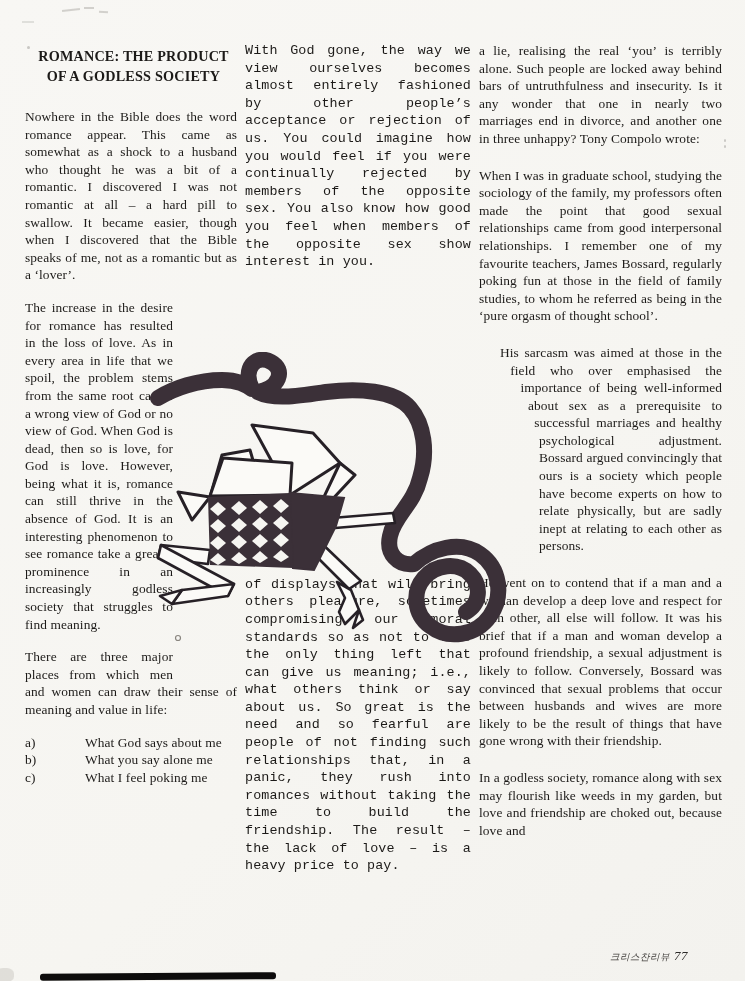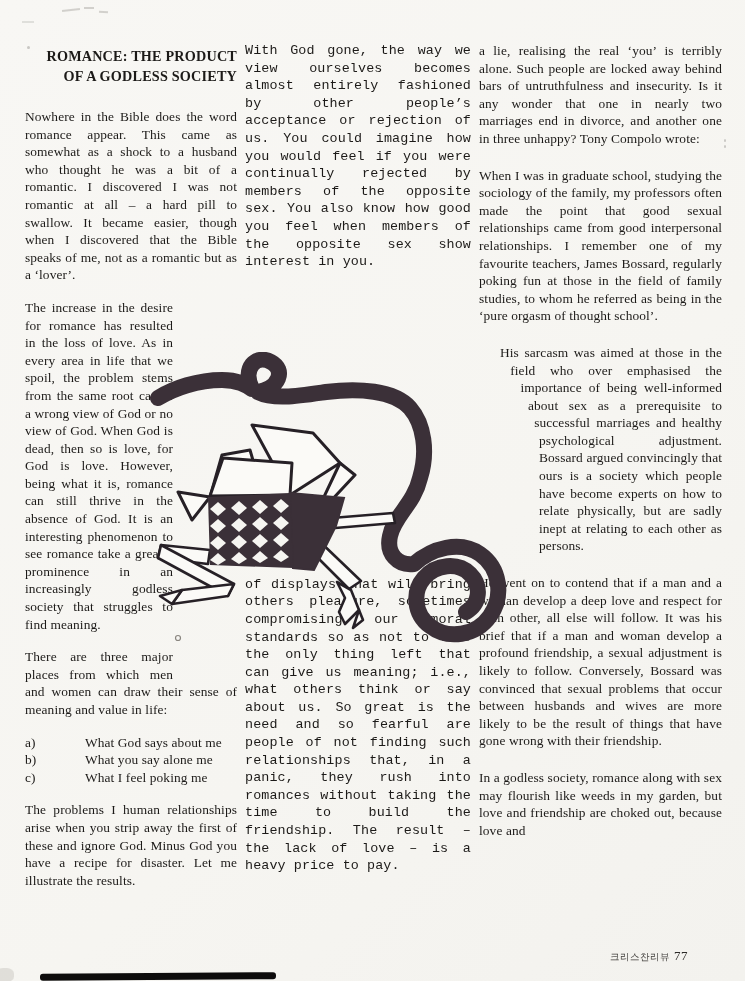--- a/index.html
+++ b/index.html
@@ -13,40 +13,40 @@
     display:flex; gap:8px;
   }
   .col { text-align:justify; font-size:13.4px; line-height:17.6px; letter-spacing:0.1px; }
   .col-1 { width:212px; }
   .col-2 { width:226px;font-family:Liberation Mono, monospace; }
   .col-3 { width:243px; }
   .para { margin:0 0 15px 0; }
   .col-3 .para { margin-bottom:19px;font-family:Liberation Serif, serif; }
   .article-title {
     font-size:14.2px; font-weight:bold; line-height:20px;
-    margin:4px 0 22px 0; padding-left:5px; text-align:right; letter-spacing:0.2px;
+    margin:4px 0 22px 0; padding-left:5px; text-align:center; letter-spacing:0.2px;
   }
   
   .cut-r { float:right; width:64px; height:302px; margin-top:70px; }
   .cut-l {
     float:left; width:60px; height:90px; margin-top:123px;
     shape-outside: polygon(0% 0%, 12% 0%, 70% 28%, 100% 52%, 100% 100%, 0% 100%);
     shape-margin:3px;
   }
   .illustration-gap { height:290px; }
   .list-block { margin:0 0 15px 0; }
   .list-row { display:flex; line-height:17.6px; }
   .list-label { width:60px; flex:0 0 60px; }
   .illustration {
     position:absolute; left:148px; top:352px; width:380px; height:302px;
     pointer-events:none;
   }
   .footer {
     position:absolute; right:57px; top:948px; font-family:"DejaVu Sans", sans-serif;
-    font-size:9.5px; color:#3f3d3a; letter-spacing:0.5px;
+    font-size:9.5px; color:#3f3d3a; letter-spacing:0.5px;font-style:italic;
   }
   .footer .page-num { font-size:13px; font-family:"Liberation Serif", serif; color:#2c2a28; margin-left:4px; }
   .mark { position:absolute; background:#b3b1ac; opacity:0.55; }
   .speck { position:absolute; background:#9a9894; opacity:0.5; border-radius:50%; }
   .scan-bar {
     position:absolute; left:40px; top:973px; width:236px; height:7px;
     background:#0d0c0c; border-radius:3px; transform:rotate(-0.4deg);
   }
   .corner-smudge {
     position:absolute; left:-4px; top:968px; width:18px; height:14px;
@@ -81,21 +81,20 @@
         </div>
         <div class="list-row">
           <span class="list-label">b)</span>
           <span>What you say alone me</span>
         </div>
         <div class="list-row">
           <span class="list-label">c)</span>
           <span>What I feel poking me</span>
         </div>
       </div>
-      <p class="para"><span>The problems I human relationships arise when you strip away the first of these and ignore God.  Minus God you have a recipe for disaster.  Let me illustrate the results.</span></p>
     </div>
 
     <div class="col col-2">
       <p class="para"><span>With God gone, the way we view ourselves becomes almost entirely fashioned by other people’s acceptance or rejection of us.  You could imagine how you would feel if you were continually rejected by members of the opposite sex.  You also know how good you feel when members of the opposite sex show interest in you.</span></p>
       <div class="illustration-gap"></div>
       <p class="para"><span>of displays that will bring others pleasure, sometimes compromising our moral standards so as not to lose the only thing left that can give us meaning; i.e., what others think or say about us.  So great is the need and so fearful are people of not finding such relationships that, in a panic, they rush into romances without taking the time to build the friendship.  The result – the lack of love – is a heavy price to pay.</span></p>
     </div>
 
     <div class="col col-3">
       <p class="para"><span>a lie, realising the real ‘you’ is terribly alone.  Such people are locked away behind bars of untruthfulness and insecurity.  Is it any wonder that one in nearly two marriages end in divorce, and another one in three unhappy? Tony Compolo wrote:</span></p>

